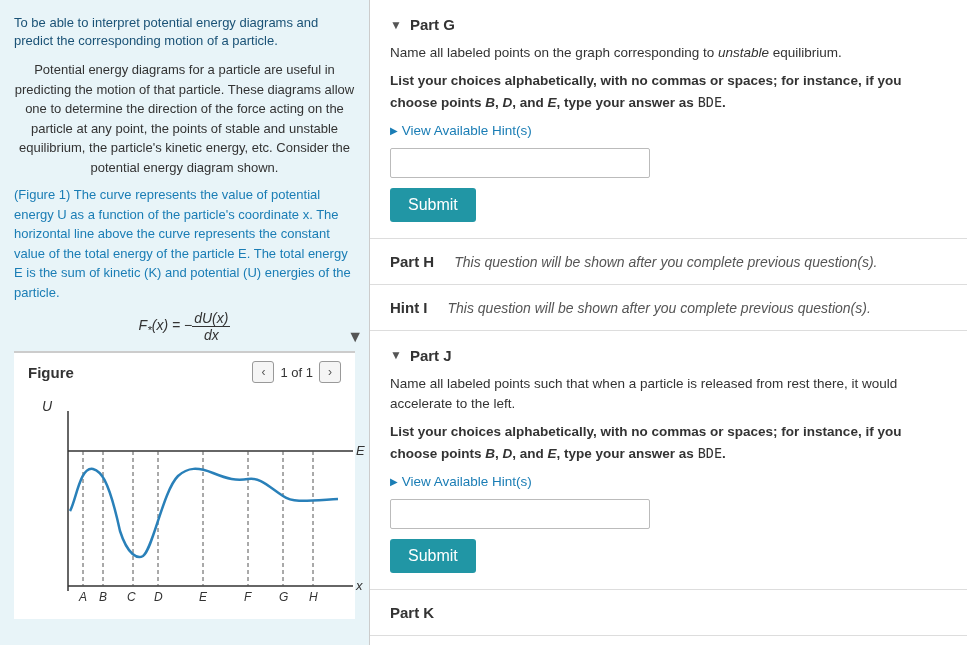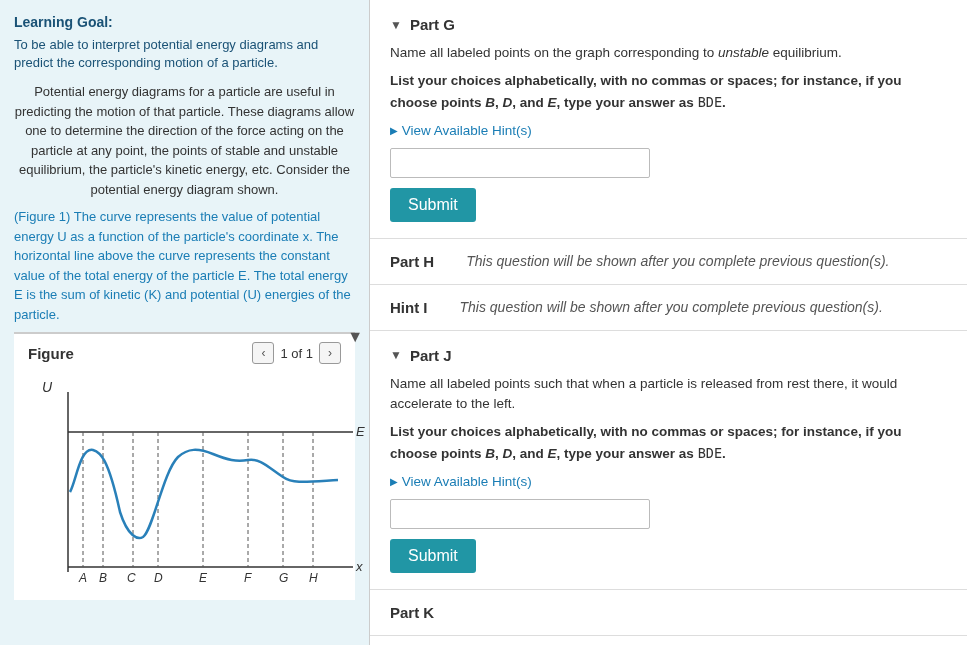--- a/index.html
+++ b/index.html
@@ -179,42 +179,44 @@
       border: none;
       border-radius: 3px;
       padding: 8px 18px;
       font-size: 16px;
       cursor: pointer;
     }
     .part-h-section, .part-i-section {
       border-bottom: 1px solid #ddd;
       padding: 14px 20px;
       display: flex;
-      align-items: flex-start;
-      gap: 22px;
+      align-items: flex-end;
+      gap: 10px;
     }
     .code-text {
       font-family: monospace;
       font-weight: normal;
     }
 
     
     .graph-svg {
       width: 340px;
       height: 220px;
     }
   </style>
 </head>
 <body>
 
 <div class="left-panel">
-  <div class="learning-goal-title">Learning Goal:</div>
   <div class="learning-goal-desc">To be able to interpret potential energy diagrams and predict the corresponding motion of a particle.</div>
   <div class="left-text">Potential energy diagrams for a particle are useful in predicting the motion of that particle. These diagrams allow one to determine the direction of the force acting on the particle at any point, the points of stable and unstable equilibrium, the particle's kinetic energy, etc. Consider the potential energy diagram shown.</div>
   <div class="left-text-blue">(Figure 1) The curve represents the value of potential energy U as a function of the particle's coordinate x. The horizontal line above the curve represents the constant value of the total energy of the particle E. The total energy E is the sum of kinetic (K) and potential (U) energies of the particle.</div>
+  <div class="equation">
+    <i>F</i><sub>*</sub>(<i>x</i>) = −<span style="display:inline-block; text-align:center; vertical-align:middle;"><span style="display:block; border-bottom:1px solid #333; padding:0 2px; font-style:italic;">dU(x)</span><span style="display:block; padding:0 2px; font-style:italic;">dx</span></span>
+  </div>
   <div class="collapse-arrow">▼</div>
 
   <div class="figure-section">
     <div class="figure-header">
       <span class="figure-title">Figure</span>
       <div class="figure-nav">
         <div class="nav-arrow">‹</div>
         <span class="nav-count">1 of 1</span>
         <div class="nav-arrow">›</div>
       </div>

